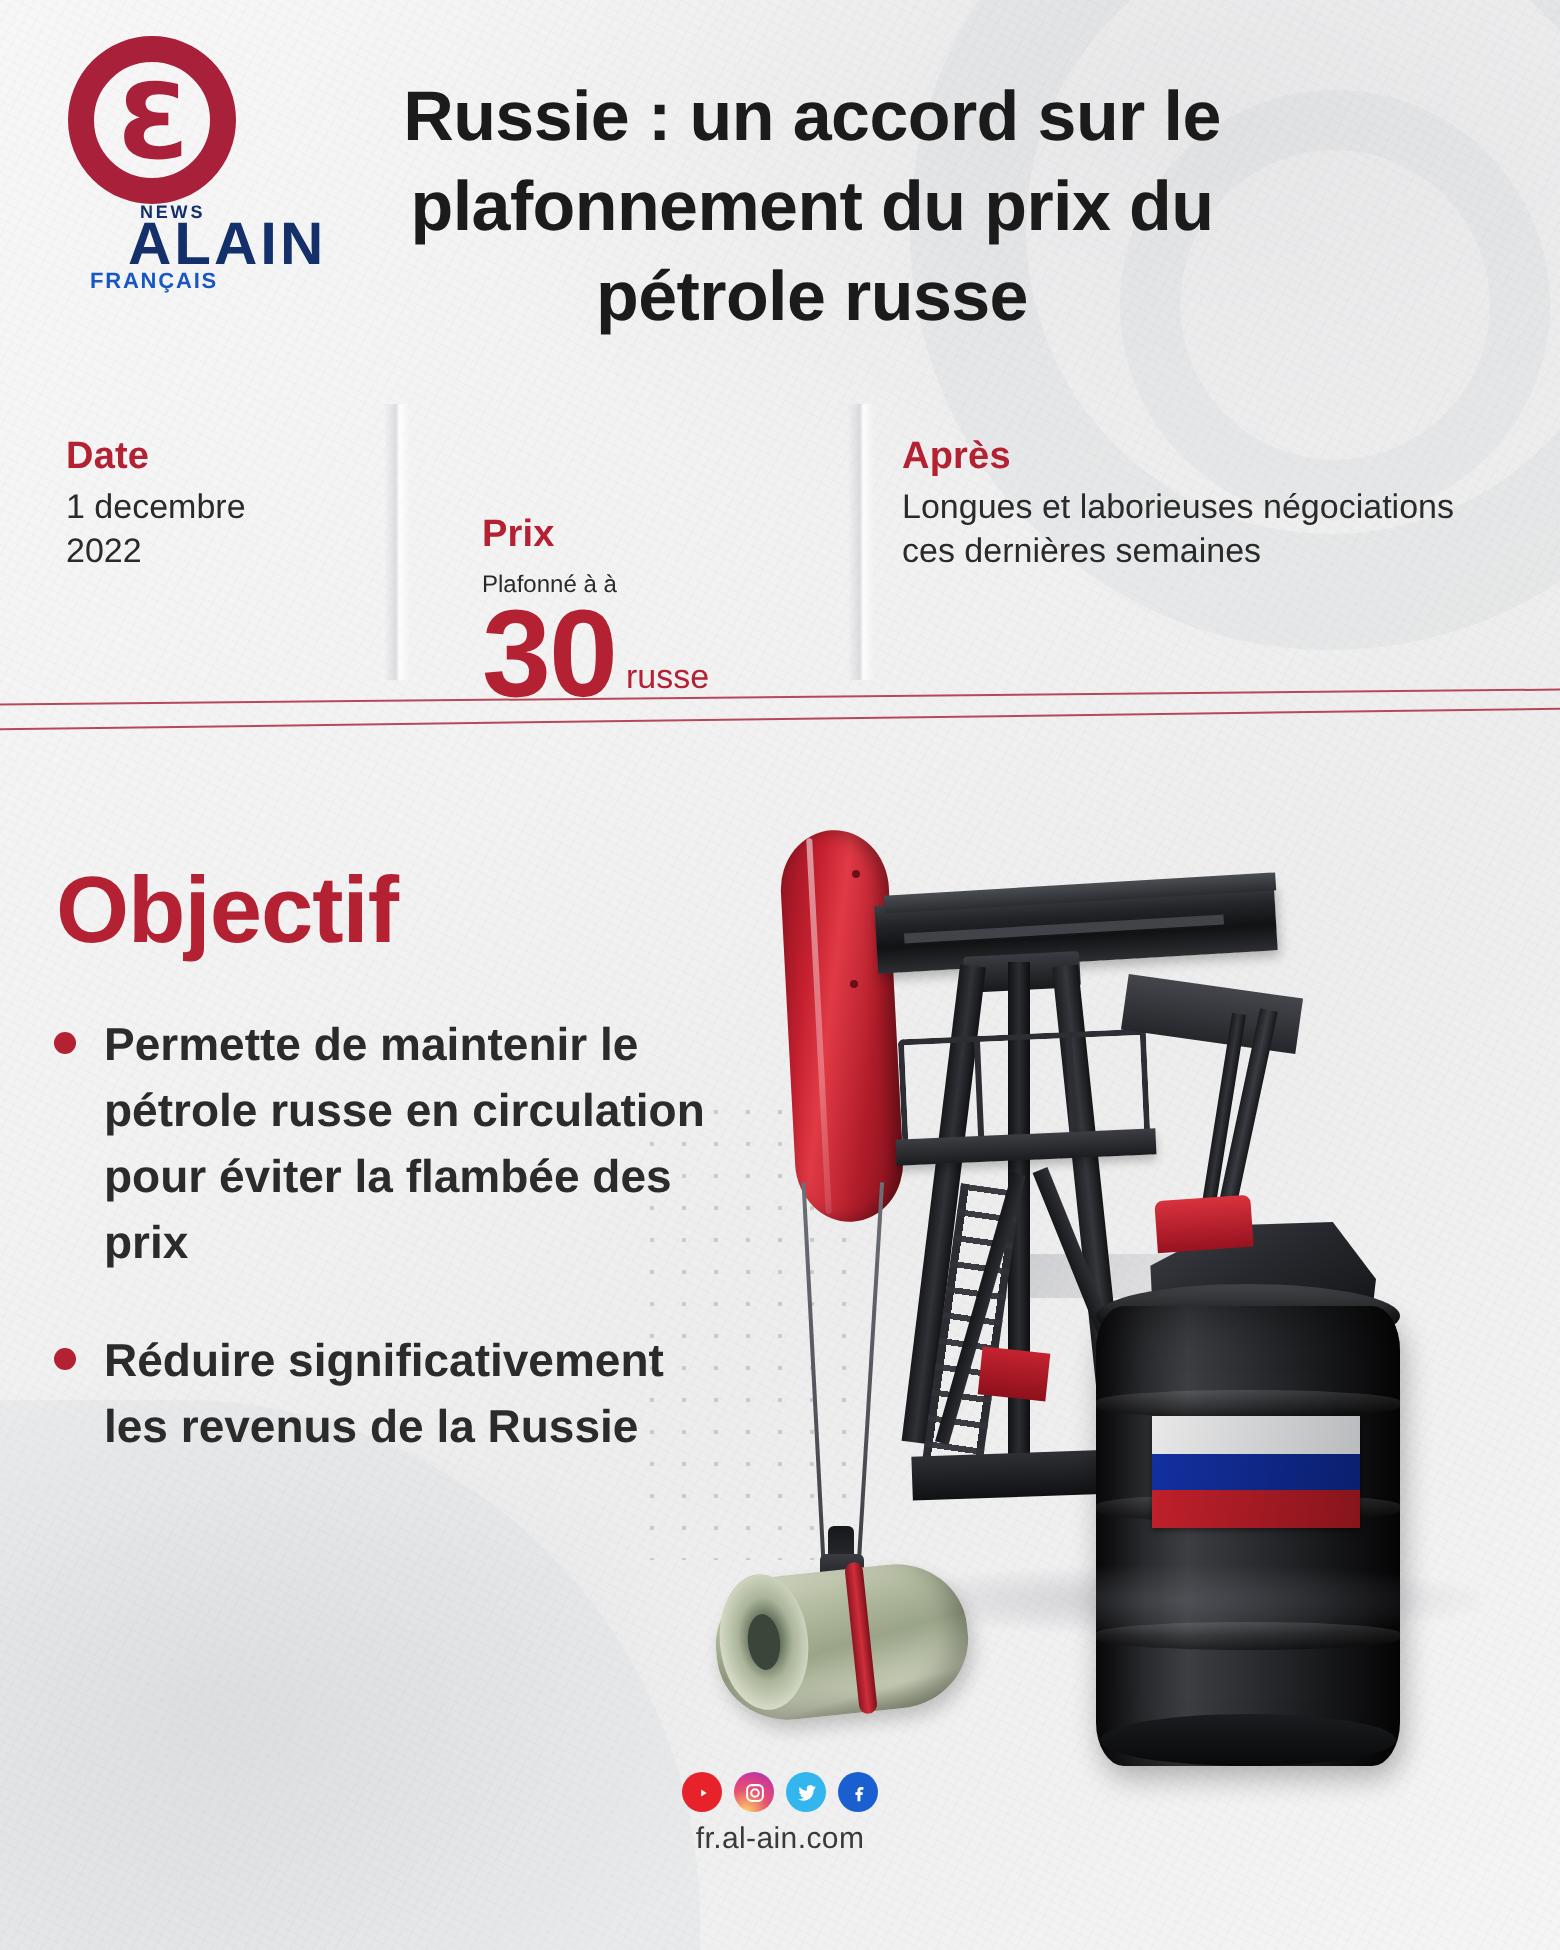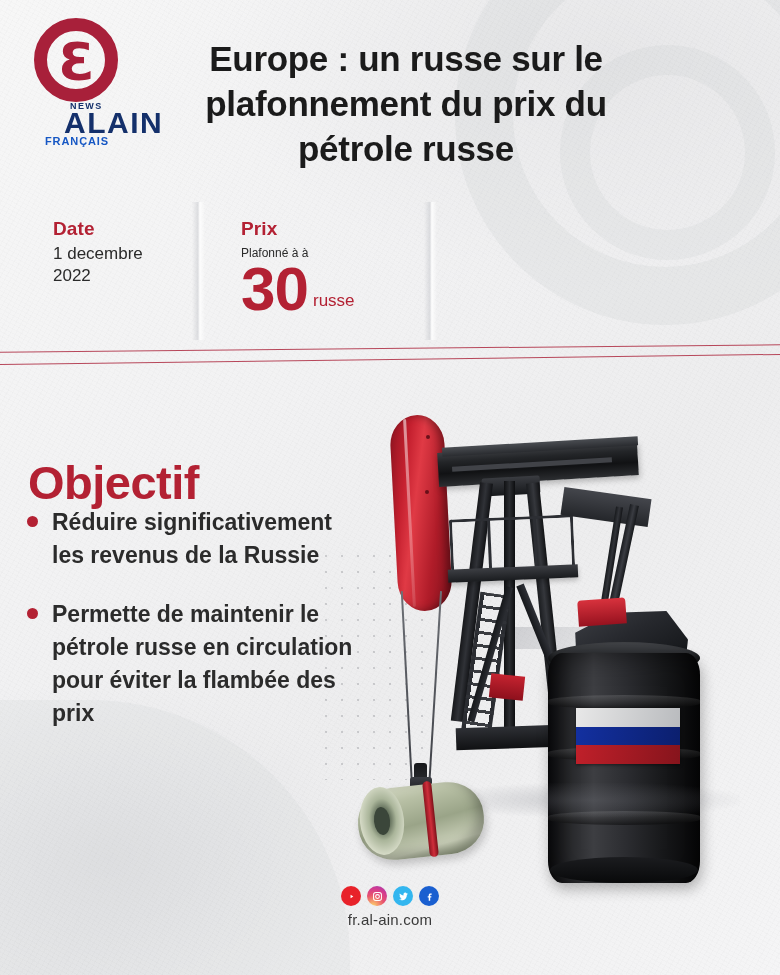--- a/index.html
+++ b/index.html
@@ -89,22 +89,22 @@
   
   .info-row { position: absolute; left: 0; top: 218px; width: 780px; height: 115px; }
   .vdiv {
     position: absolute; top: -16px; width: 13px; height: 138px;
     background: linear-gradient(90deg, rgba(255,255,255,0) 0%, rgba(188,190,196,.42) 45%, rgba(255,255,255,.85) 60%, rgba(255,255,255,0) 100%);
   }
   .vdiv.a { left: 192px; }
   .vdiv.b { left: 424px; }
 
   .col { position: absolute; top: 0; }
-  .col.date  { left: 33px;  width: 150px; margin-left: 20px; }
-  .col.prix  { left: 241px; width: 180px; }
+  .col.date  { left: 33px;  width: 150px; }
+  .col.prix  { left: 241px; width: 180px; margin-top: 39px; }
   .col.apres { left: 451px; width: 290px; }
 
   .col-head {
     font-size: 19px; font-weight: 700; color: #b32133;
     margin-bottom: 3px; letter-spacing: .1px;
   }
   .col-body {
     font-size: 17px; line-height: 22px; color: #2a2a2a; font-weight: 400;
   }
   .prix-sub { font-size: 12px; line-height: 21px; color: #2a2a2a; }
@@ -132,21 +132,21 @@
   .dotgrid {
     position: absolute; left: 318px; top: 548px; width: 108px; height: 232px;
     background-image: radial-gradient(circle, rgba(120,122,128,.30) 1px, rgba(255,255,255,0) 1.3px);
     background-size: 16px 16px;
     pointer-events: none;
   }
 
   
   .objectif-title {
     position: absolute; left: 28px; top: 427px;
-    font-size: 47px; font-weight: 700; color: #b32133; letter-spacing: -.5px; margin-top: 28px;
+    font-size: 47px; font-weight: 700; color: #b32133; letter-spacing: -.5px;
   }
   .bullets { position: absolute; left: 24px; top: 506px; width: 340px; }
   .bullet { position: relative; padding-left: 28px; margin-bottom: 26px; }
   .bullet-dot {
     position: absolute; left: 3px; top: 10px;
     width: 11px; height: 11px; border-radius: 50%; background: #b32133;
   }
   .bullet-text {
     font-size: 23px; line-height: 33px; font-weight: 700; color: #2b2b2b;
   }
@@ -403,21 +403,21 @@
   <div class="sweep-bl"></div>
 
   <div class="logo">
     <div class="logo-mark"></div>
     <div class="logo-glyph">3</div>
     <div class="logo-news">NEWS</div>
     <div class="logo-alain">ALAIN</div>
     <div class="logo-fr">FRANÇAIS</div>
   </div>
 
-  <h1 class="title">Europe :  un russe sur le plafonnement du prix du pétrole russe</h1>
+  <h1 class="title">Russie :  un accord sur le plafonnement du prix du pétrole russe</h1>
 
   <div class="info-row">
     <div class="vdiv a"></div>
     <div class="vdiv b"></div>
 
     <div class="col date">
       <div class="col-head">Date</div>
       <div class="col-body">
         <div>1 decembre</div>
         <div>2022</div>
@@ -425,39 +425,43 @@
     </div>
 
     <div class="col prix">
       <div class="col-head">Prix</div>
       <div class="prix-sub">Plafonné à à</div>
       <div>
         <span class="prix-amount">30</span><span class="prix-unit">russe</span>
       </div>
     </div>
 
+    <div class="col apres">
+      <div class="col-head">Après</div>
+      <div class="col-body">Longues et laborieuses négociations ces dernières semaines</div>
+    </div>
   </div>
 
   <div class="divider">
     <div class="l1"></div>
     <div class="l2"></div>
   </div>
 
   <div class="dotgrid"></div>
 
   <div class="objectif-title">Objectif</div>
 
   <div class="bullets">
     <div class="bullet">
       <span class="bullet-dot"></span>
-      <div class="bullet-text">Réduire significativement les revenus de la Russie</div>
+      <div class="bullet-text">Permette de maintenir le pétrole russe en circulation pour éviter la flambée des prix</div>
     </div>
     <div class="bullet">
       <span class="bullet-dot"></span>
-      <div class="bullet-text">Permette de maintenir le pétrole russe en circulation pour éviter la flambée des prix</div>
+      <div class="bullet-text">Réduire significativement les revenus de la Russie</div>
     </div>
   </div>
 
   <div class="art">
     <div class="shadow-right"></div>
 
     <div class="cw"></div>
     <div class="cw-seam"></div>
     <div class="cw-bolt b1"></div>
     <div class="cw-bolt b2"></div>

